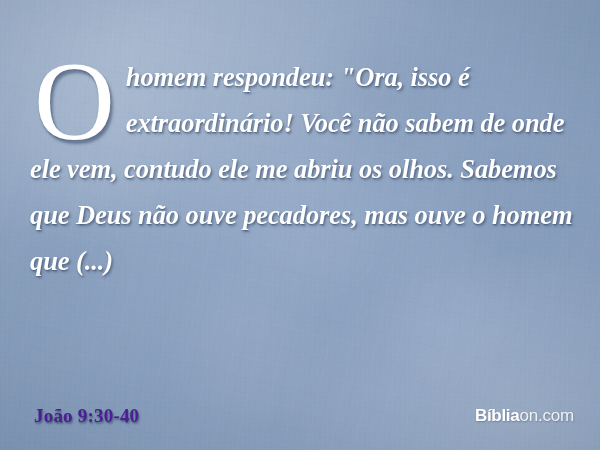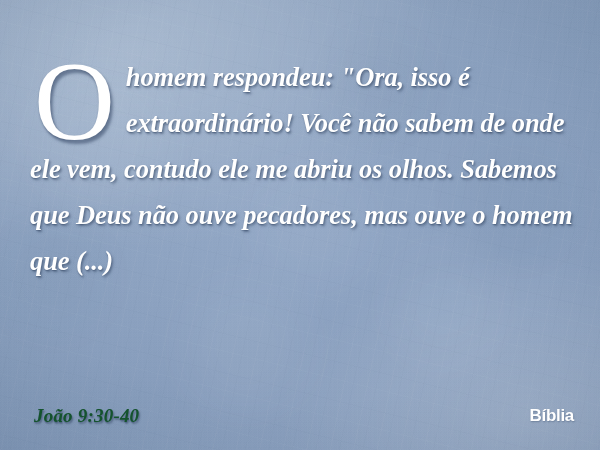--- a/index.html
+++ b/index.html
@@ -135,22 +135,21 @@
     bottom: 0;
     height: 62px;
     display: flex;
     align-items: center;
     justify-content: space-between;
     padding: 0 26px 6px 34px;
     box-sizing: border-box;
   }
 
   .reference {
-    color: #14532d;
-    font-style: italic;
+    color: #4c1d95;
     font-weight: bold;
     font-size: 19px;
     letter-spacing: 0.2px;
     text-shadow:
       1.2px 1.6px 2px rgba(47,66,95,0.55),
       0 1px 1px rgba(47,66,95,0.3);
   }
 
   .logo {
     display: flex;
@@ -188,17 +187,18 @@
 
     <div class="verse-block">
       <p class="verse-text"><span class="dropcap">O</span><span> homem respondeu: "Ora, isso é extraordinário! Você não sabem de onde ele vem, contudo ele me abriu os olhos. Sabemos que Deus não ouve pecadores, mas ouve o homem que (...)</span></p>
     </div>
 
     <div class="footer">
       <div class="reference">João 9:30-40</div>
 
       <div class="logo">
         <span class="logo-strong">Bíblia</span>
+          <span class="logo-light">on.com</span>
       </div>
     </div>
 
   </div>
 </div>
 
 </body></html>

